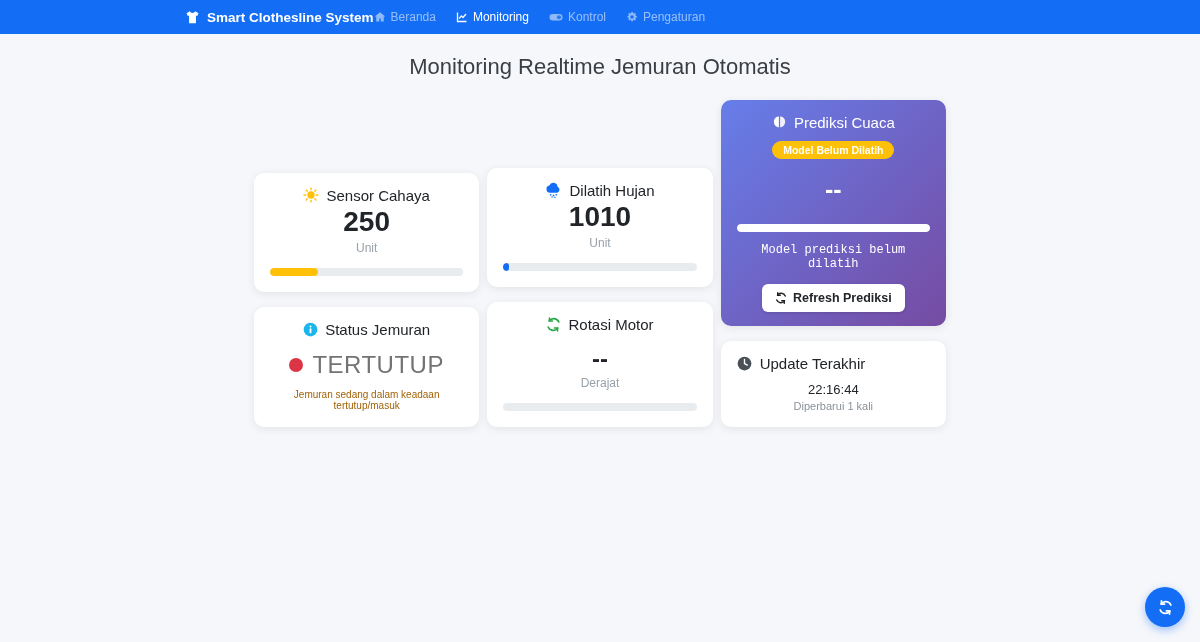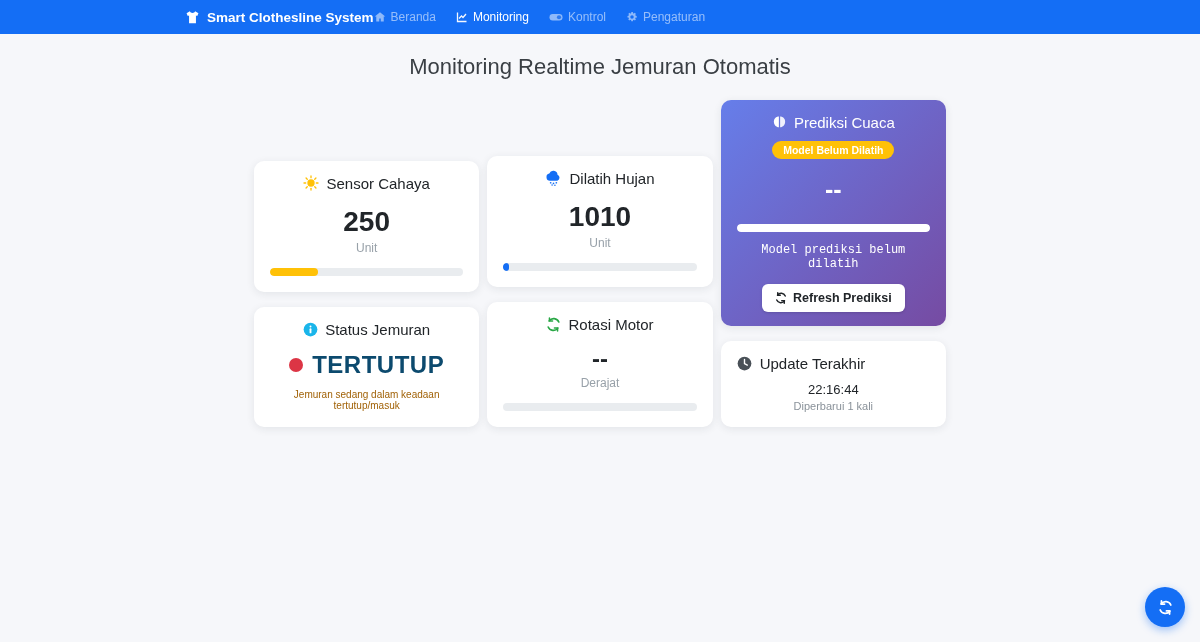--- a/index.html
+++ b/index.html
@@ -69,21 +69,21 @@
     align-items: center;
     justify-content: center;
     gap: 7px;
     font-size: 15px;
     color: #212529;
   }
   .big-value {
     font-size: 28px;
     font-weight: 700;
     color: #212529;
-    margin-top: 14px;
+    margin-top: 2px;
     line-height: 1.15;
   }
   .unit-label { font-size: 12px; color: #98a1a9; margin: 3px 0 13px; }
   .progress-track {
     height: 8px;
     background: #e9ecef;
     border-radius: 4px;
     overflow: hidden;
   }
   .progress-fill { height: 100%; border-radius: 4px; }
@@ -93,21 +93,21 @@
 
   
   .status-line {
     display: flex;
     align-items: center;
     justify-content: center;
     gap: 9px;
     margin: 13px 0 10px;
   }
   .status-dot { width: 14px; height: 14px; border-radius: 50%; background: #dc3545; }
-  .status-text { font-size: 24px; font-weight: 700; color: #0c4a6e; letter-spacing: 0.5px; }
+  .status-text { font-size: 24px; font-weight: 400; color: #737373; letter-spacing: 0.5px; }
   .status-desc { font-size: 10px; color: #a16207; }
 
   
   .dash-value { font-size: 24px; font-weight: 700; margin-top: 12px; }
 
   
   .card.prediksi {
     background: linear-gradient(135deg, #667eea 0%, #764ba2 100%);
     color: #ffffff;
     padding-bottom: 14px;

